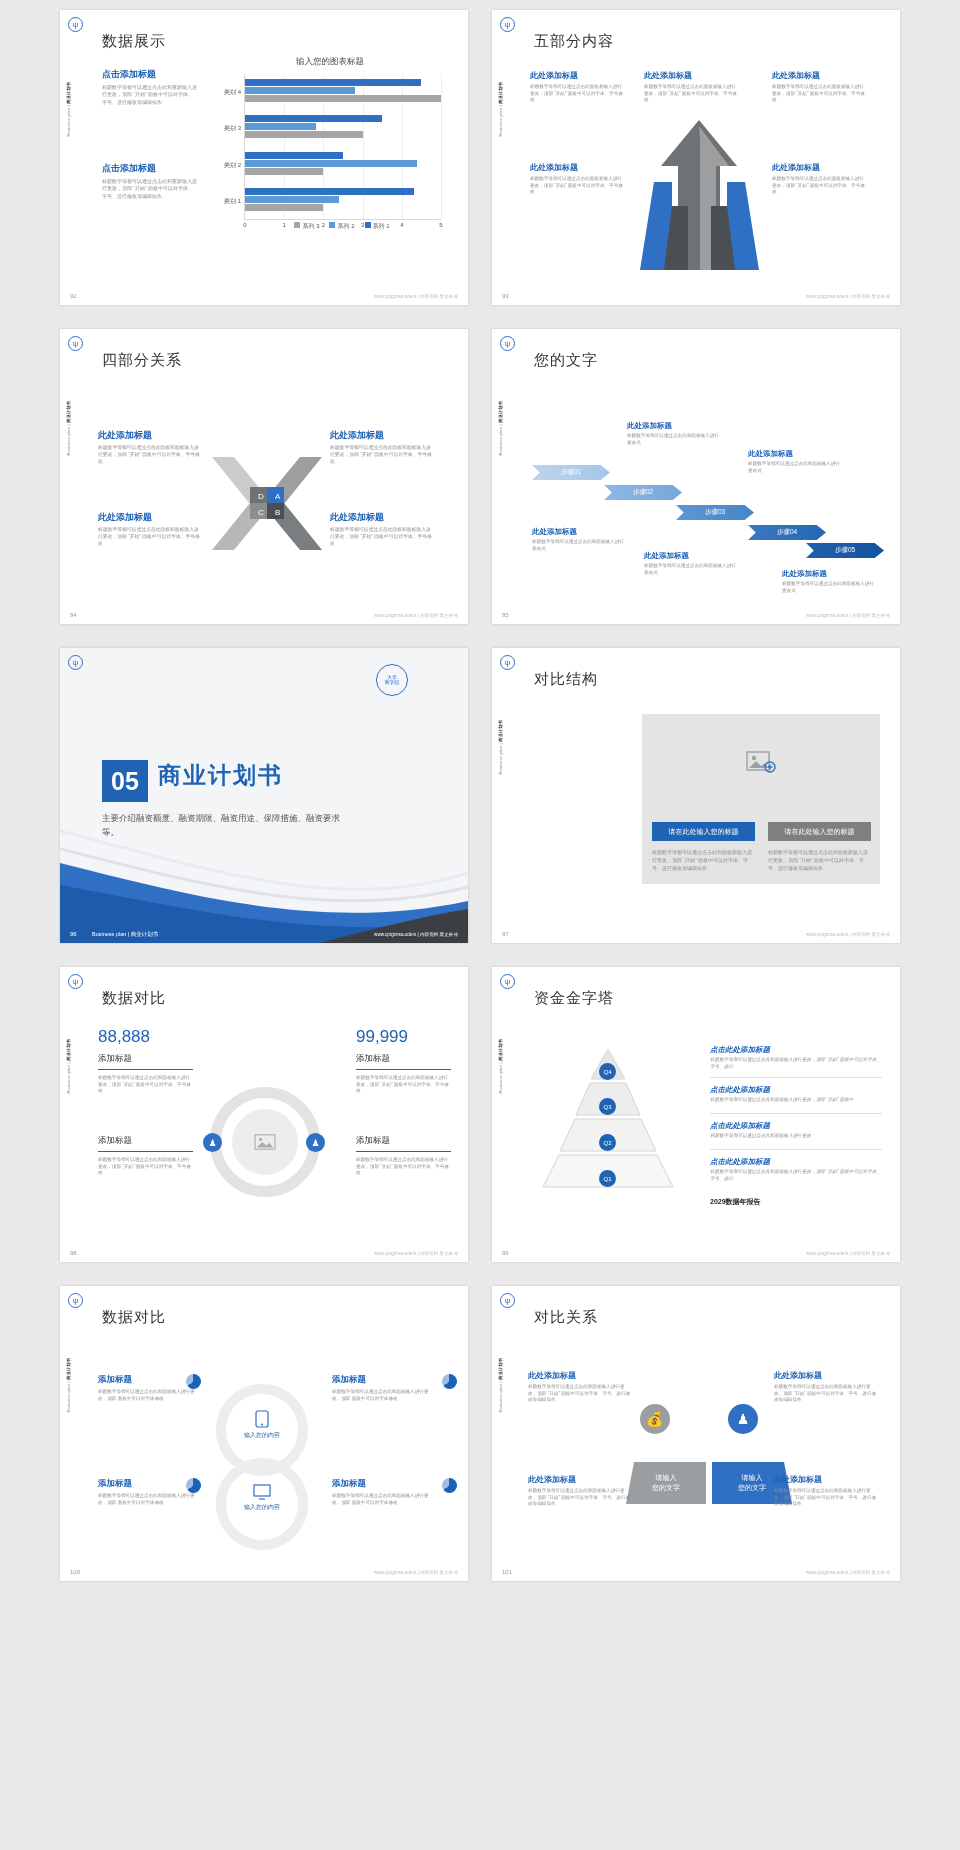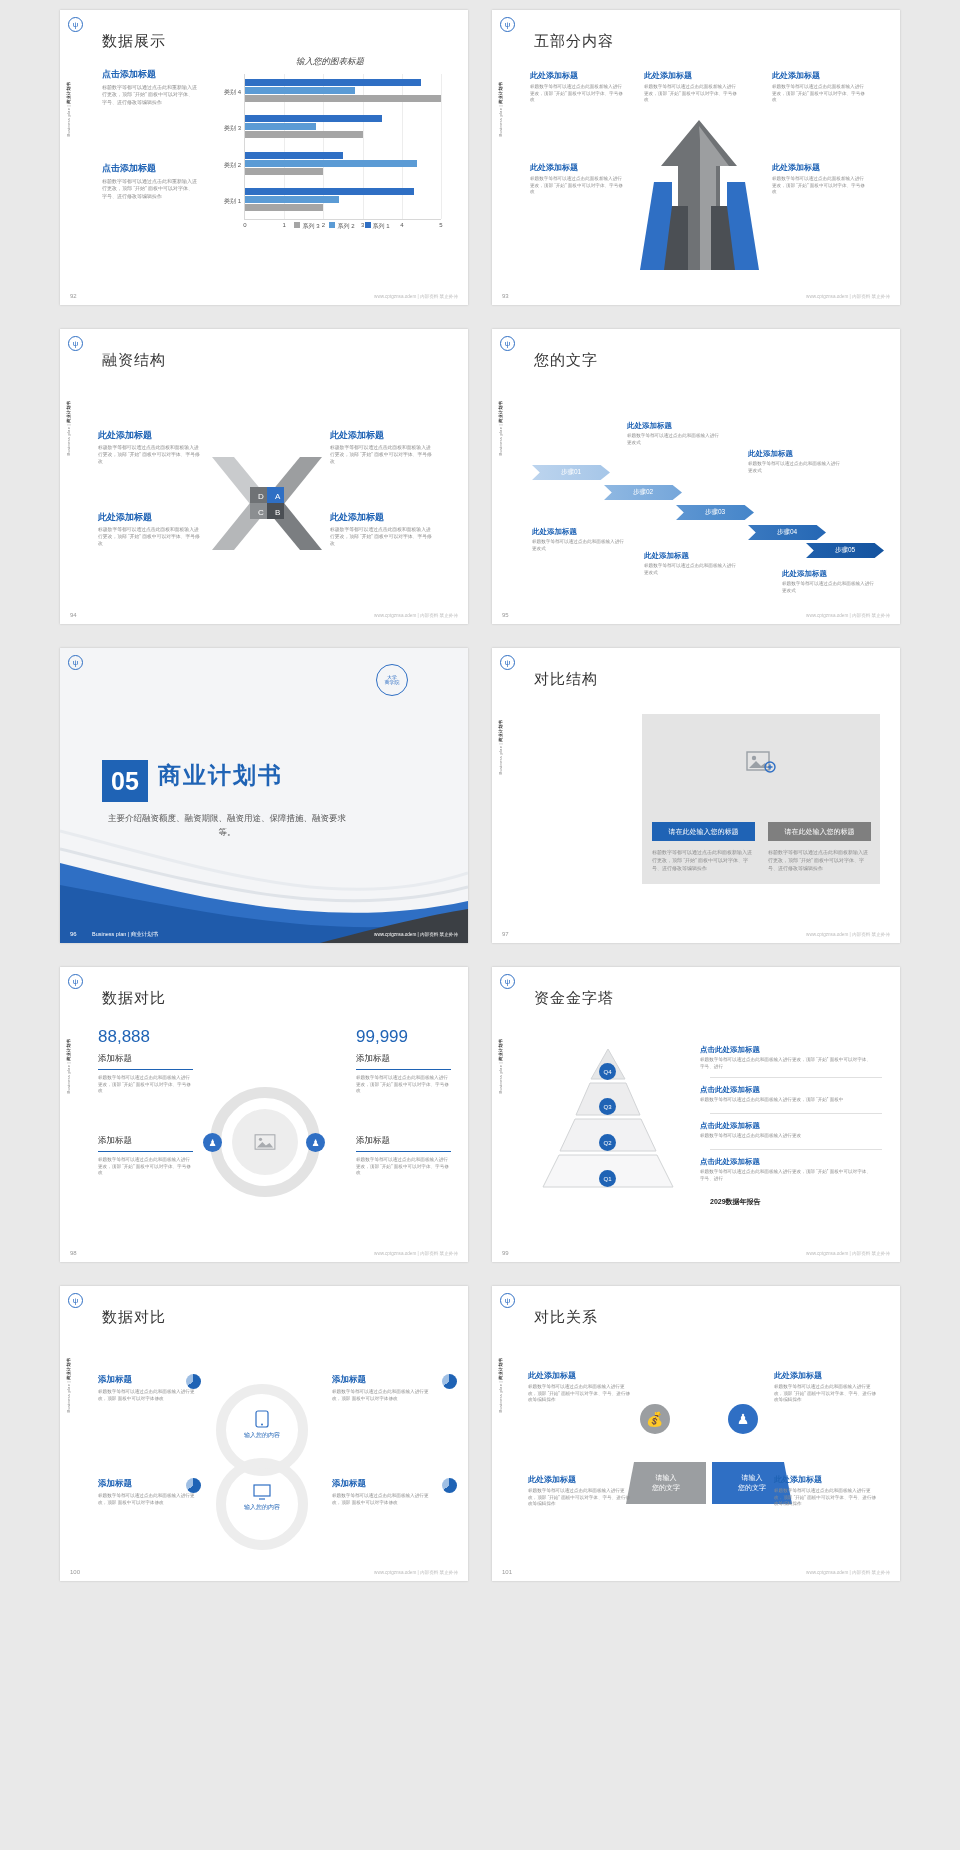--- a/index.html
+++ b/index.html
@@ -14,21 +14,21 @@
   .title{position:absolute;left:42px;top:22px;font-size:15px;color:#333;font-weight:normal;letter-spacing:1px;}
   .bluetitle{color:#1f63b5;font-weight:bold;}
   .body-txt{color:#8c8c8c;line-height:1.45;}
   .hr-blue{height:1px;background:#1f63b5;border:0;margin:4px 0 5px 0;}
 
   
   .s92 .blk{position:absolute;width:96px;}
   .s92 .blk .h{font-size:9px;}
   .s92 .blk .t{font-size:5px;margin-top:3px;}
   .chart{position:absolute;left:150px;top:46px;width:240px;height:215px;}
-  .chart .ct{text-align:center;font-size:8.5px;color:#444;margin-bottom:6px;font-style:italic;}
+  .chart .ct{text-align:center;font-size:8.5px;color:#444;margin-bottom:6px;}
   .chart .plot{position:relative;margin-left:34px;width:196px;height:145px;border-left:1px solid #d8d8d8;border-bottom:1px solid #d8d8d8;}
   .chart .vgrid{position:absolute;top:0;bottom:0;width:1px;background:#ededed;}
   .chart .catlab{position:absolute;left:-34px;width:30px;text-align:right;font-size:6px;color:#555;}
   .chart .bar{position:absolute;height:7px;}
   .chart .xlab{position:absolute;top:148px;font-size:6px;color:#555;transform:translateX(-50%);}
   .chart .legend{position:absolute;top:166px;left:0;width:196px;margin-left:34px;display:flex;justify-content:center;gap:10px;font-size:6px;color:#555;}
   .chart .legend i{display:inline-block;width:6px;height:6px;margin-right:2px;}
 
   
   .s93 .cell{position:absolute;width:96px;}
@@ -47,42 +47,42 @@
   .s95 .stepbox .h{font-size:7.5px;}
   .s95 .stepbox .t{font-size:4.6px;margin-top:2px;}
   .chev{position:absolute;height:15px;display:flex;align-items:center;justify-content:center;color:#fff;font-size:6.5px;}
   .chev span{position:relative;z-index:2;}
 
   
   .s96{background:#f4f5f7;}
   .s96 .wave{position:absolute;left:0;bottom:0;width:100%;height:120px;}
   .s96 .num{position:absolute;left:42px;top:112px;width:46px;height:42px;background:#1f63b5;color:#fff;font-size:25px;font-weight:bold;display:flex;align-items:center;justify-content:center;}
   .s96 .secttitle{position:absolute;left:98px;top:112px;font-size:23px;color:#1f63b5;font-weight:bold;letter-spacing:2px;}
-  .s96 .sectdesc{position:absolute;left:42px;top:164px;width:250px;font-size:8.5px;color:#555;line-height:1.6;text-align:center;}
+  .s96 .sectdesc{position:absolute;left:42px;top:164px;width:250px;font-size:8.5px;color:#555;line-height:1.6;}
   .s96 .emblem{position:absolute;right:60px;top:16px;width:30px;height:30px;border-radius:50%;border:1px solid #2f6fc4;color:#2f6fc4;font-size:5px;display:flex;align-items:center;justify-content:center;text-align:center;line-height:1.1;}
   .s96 .pagenum,.s96 .footer{color:#fff;z-index:5;}
   .s96 .botlabel{position:absolute;left:32px;bottom:5px;font-size:5.5px;color:#fff;}
 
   
   .s97 .imgbox{position:absolute;left:150px;top:66px;width:238px;height:105px;background:#e4e4e4;display:flex;align-items:center;justify-content:center;}
   .s97 .colhead{position:absolute;top:174px;height:19px;display:flex;align-items:center;justify-content:center;color:#fff;font-size:7px;}
   .s97 .coltxt{position:absolute;top:200px;width:103px;font-size:5px;line-height:1.6;}
   .s97 .panel{position:absolute;left:150px;top:66px;width:238px;height:170px;background:#e4e4e4;}
 
   
   .s98 .big{font-size:17px;color:#1f63b5;font-weight:normal;}
   .s98 .cell{position:absolute;width:95px;}
   .s98 .cell .h{font-size:8.5px;color:#333;}
   .s98 .cell .t{font-size:4.6px;margin-top:3px;}
   .ring{position:absolute;left:150px;top:120px;width:110px;height:110px;border-radius:50%;border:11px solid #e3e3e3;box-sizing:border-box;}
   .ringimg{position:absolute;left:172px;top:142px;width:66px;height:66px;border-radius:50%;background:#ededed;display:flex;align-items:center;justify-content:center;}
   .badge{position:absolute;width:19px;height:19px;border-radius:50%;background:#2f6fc4;color:#fff;display:flex;align-items:center;justify-content:center;font-size:9px;}
 
   
-  .s99 .cell{position:absolute;left:208px;width:172px;}
+  .s99 .cell{position:absolute;left:218px;width:172px;font-style:italic;}
   .s99 .cell .h{font-size:7.5px;}
   .s99 .cell .t{font-size:4.6px;margin-top:2px;}
   .s99 .line{position:absolute;left:218px;width:172px;height:1px;background:#e0e0e0;}
   .pyr{position:absolute;left:36px;top:82px;width:160px;height:140px;}
   .pyrlab{position:absolute;width:17px;height:17px;border-radius:50%;background:#1f63b5;color:#fff;font-size:6px;display:flex;align-items:center;justify-content:center;}
 
   
   .s100 .cell{position:absolute;width:105px;}
   .s100 .cell .h{font-size:8.5px;}
   .s100 .cell .t{font-size:4.6px;margin-top:3px;}
@@ -195,21 +195,21 @@
       </svg>
     </div>
 
     <div class="pagenum">93</div>
     <div class="footer">www.cptgznsa.odem | 内部资料 禁止外传</div>
   </div>
 
   <div class="slide s94">
     <div class="logo">ψ</div>
     <div class="sidelabel">Business plan | <b>商业计划书</b></div>
-    <div class="title">融资结构</div>
+    <div class="title">四部分关系</div>
 
     <div class="cell" style="left:38px;top:100px;">
       <div class="h bluetitle">此处添加标题</div>
       <div class="t body-txt">标题数字等都可以通过点击此面板和面板输入进行更改，顶部 “开始” 面板中可以对字体、字号修改</div>
     </div>
     <div class="cell" style="left:270px;top:100px;">
       <div class="h bluetitle">此处添加标题</div>
       <div class="t body-txt">标题数字等都可以通过点击此面板和面板输入进行更改，顶部 “开始” 面板中可以对字体、字号修改</div>
     </div>
     <div class="cell" style="left:38px;top:182px;">

